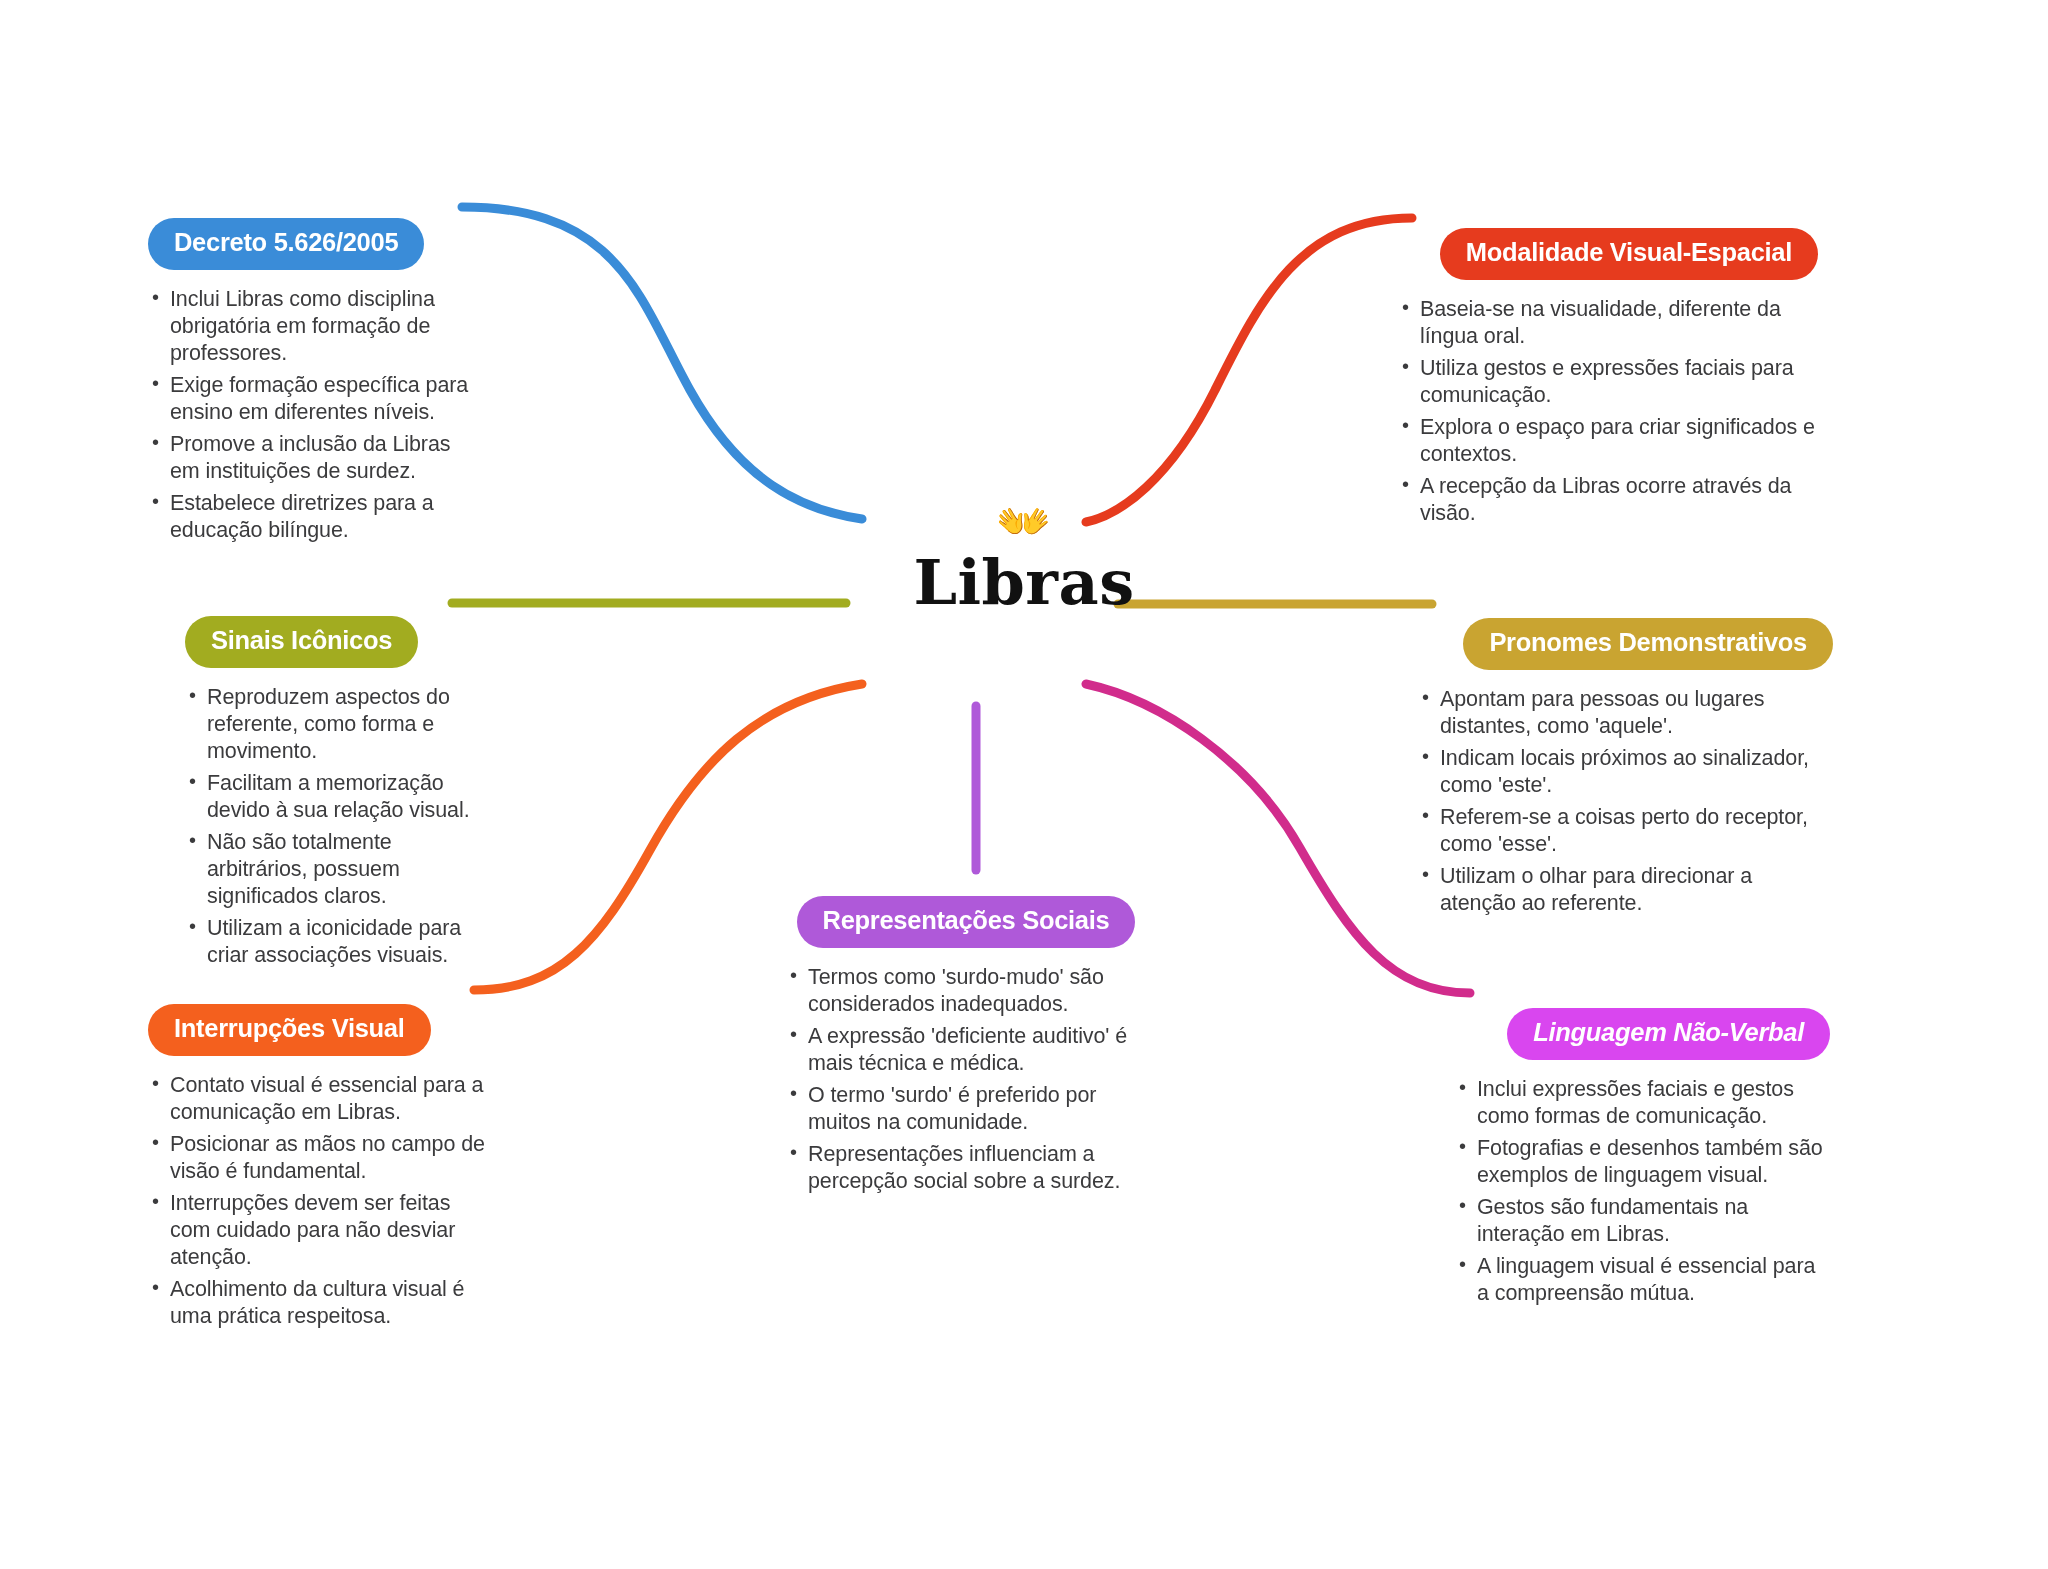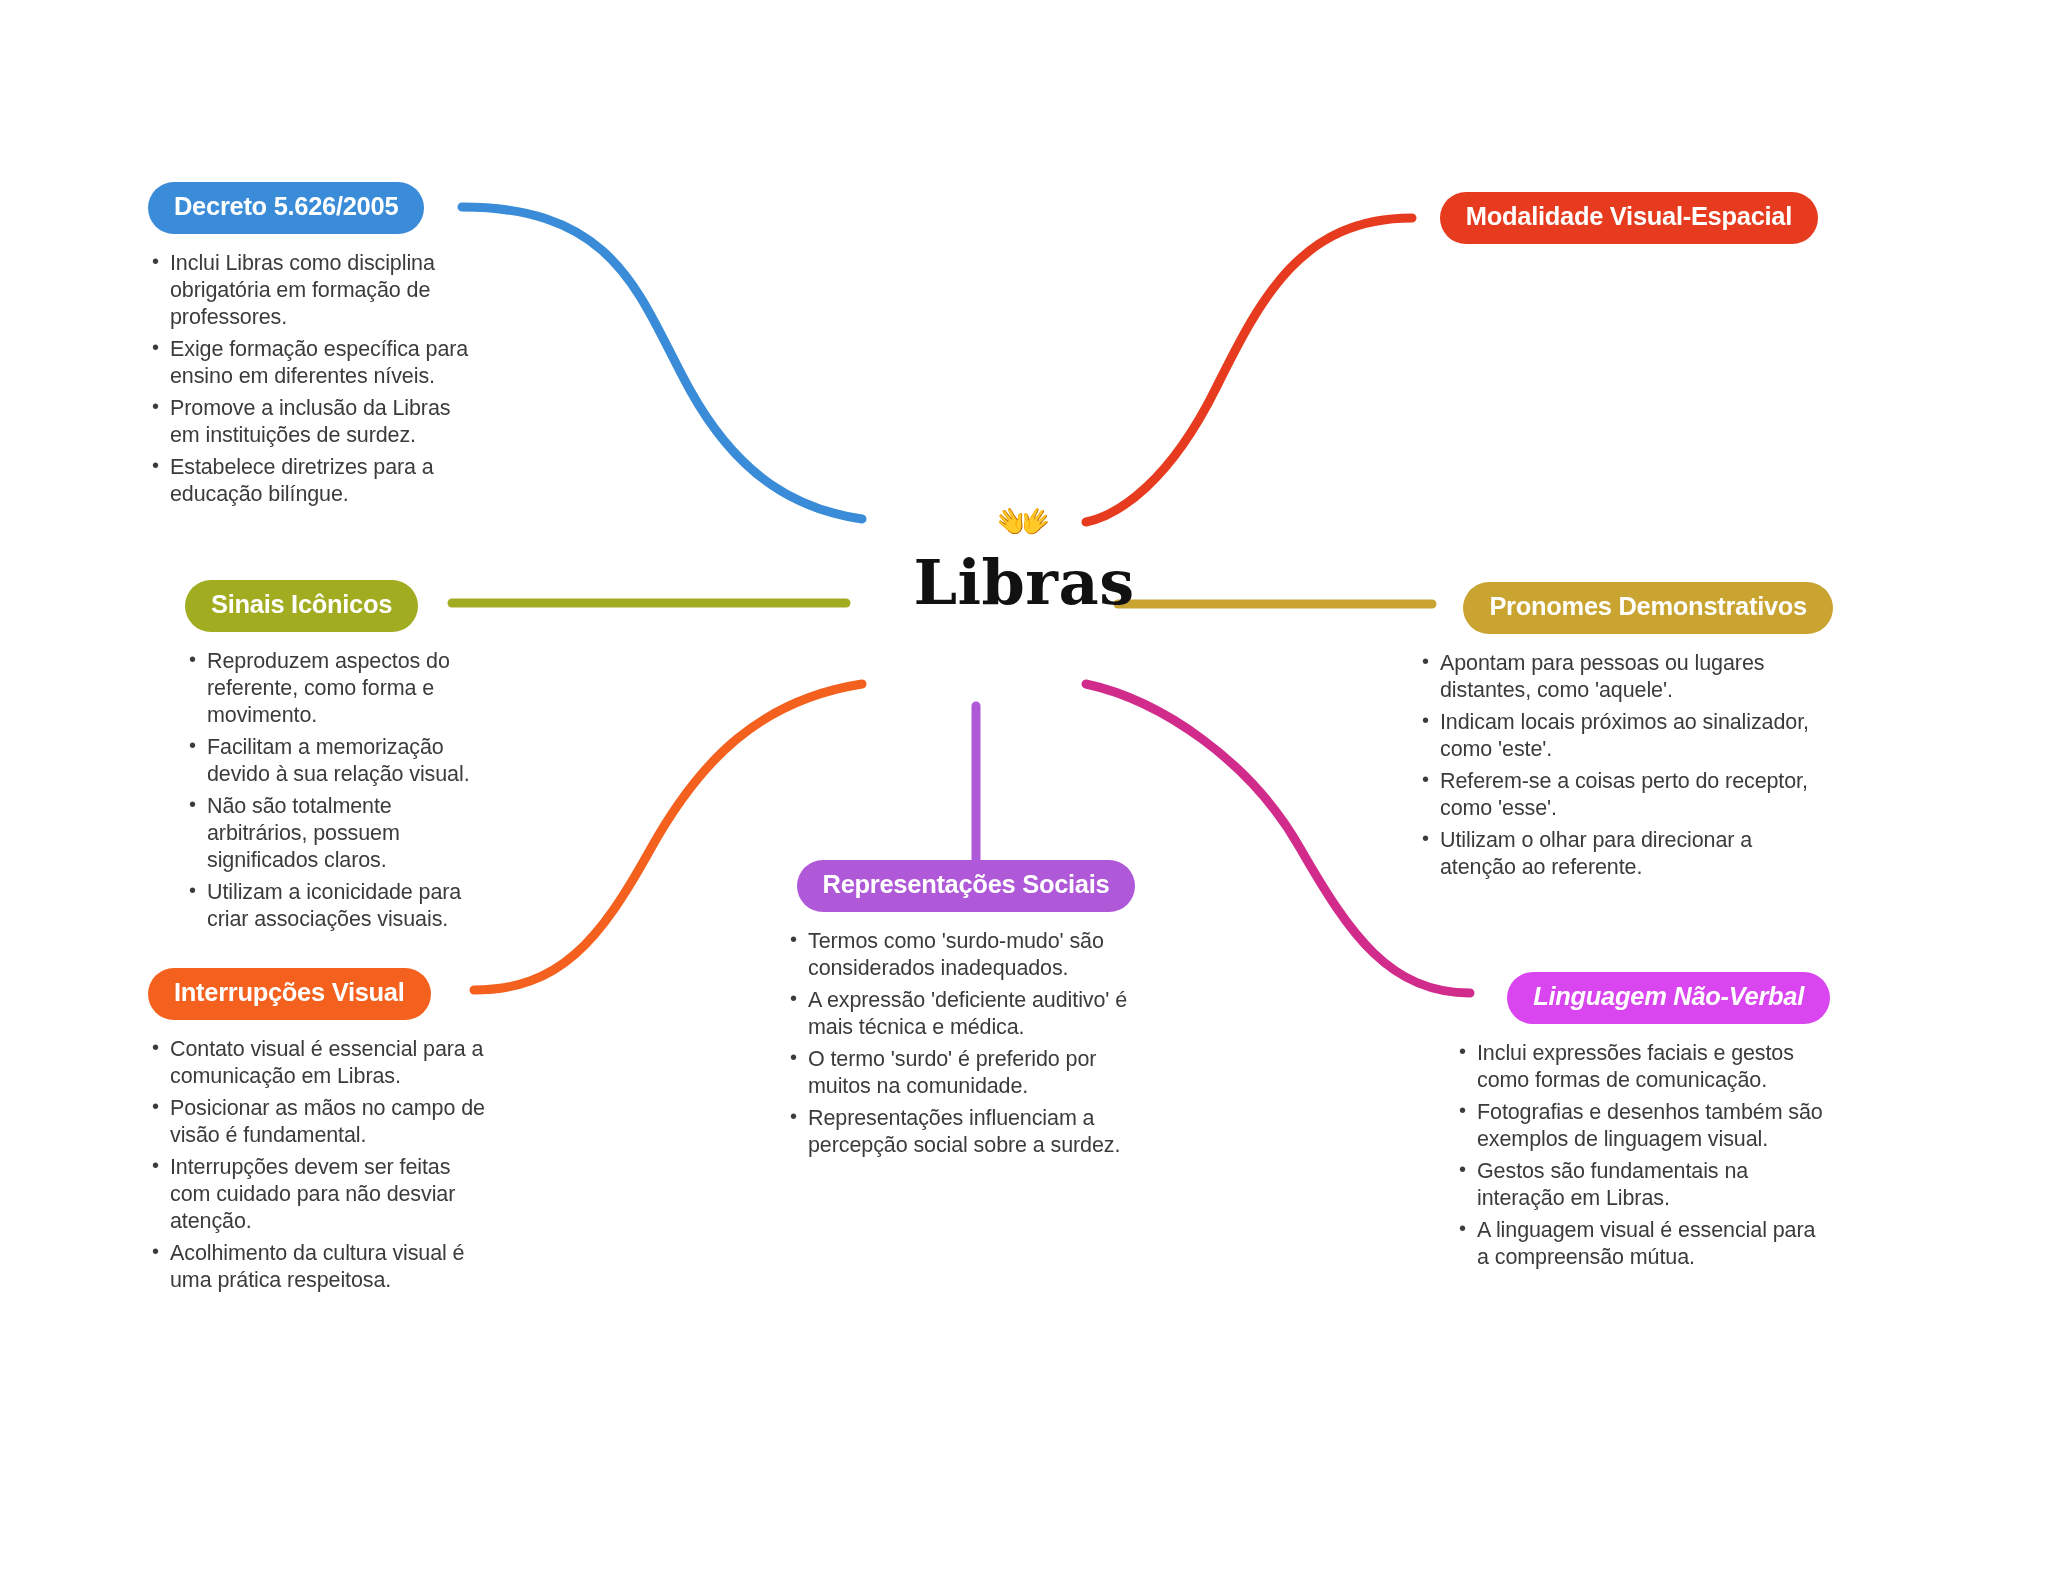--- a/index.html
+++ b/index.html
@@ -63,20 +63,21 @@
   .pill {
     display: inline-block;
     border-radius: 999px;
     color: #ffffff;
     font-weight: 700;
     font-size: 25.5px;
     line-height: 1;
     padding: 12px 26px 14px 26px;
     white-space: nowrap;
     letter-spacing: -0.3px;
+    margin-top: 36px;
   }
 
   .pill-row { display: flex; }
   .pill-row.right { justify-content: flex-end; }
   .pill-row.left  { justify-content: flex-start; }
   .pill-row.center { justify-content: center; }
 
   ul.bullets {
     list-style: none;
     margin-top: 16px;
@@ -149,20 +150,26 @@
       <li>Exige formação específica para ensino em diferentes níveis.</li>
       <li>Promove a inclusão da Libras em instituições de surdez.</li>
       <li>Estabelece diretrizes para a educação bilíngue.</li>
     </ul>
   </div>
 
   <div class="branch" id="branch-modalidade">
     <div class="pill-row right">
       <span class="pill" style="background: rgb(230, 59, 30);">Modalidade Visual-Espacial</span>
     </div>
+    <ul class="bullets">
+      <li>Baseia-se na visualidade, diferente da língua oral.</li>
+      <li>Utiliza gestos e expressões faciais para comunicação.</li>
+      <li>Explora o espaço para criar significados e contextos.</li>
+      <li>A recepção da Libras ocorre através da visão.</li>
+    </ul>
   </div>
 
   <div class="branch" id="branch-sinais">
     <div class="pill-row left">
       <span class="pill" style="background: rgb(162, 172, 32);">Sinais Icônicos</span>
     </div>
     <ul class="bullets">
       <li>Reproduzem aspectos do referente, como forma e movimento.</li>
       <li>Facilitam a memorização devido à sua relação visual.</li>
       <li>Não são totalmente arbitrários, possuem significados claros.</li>

